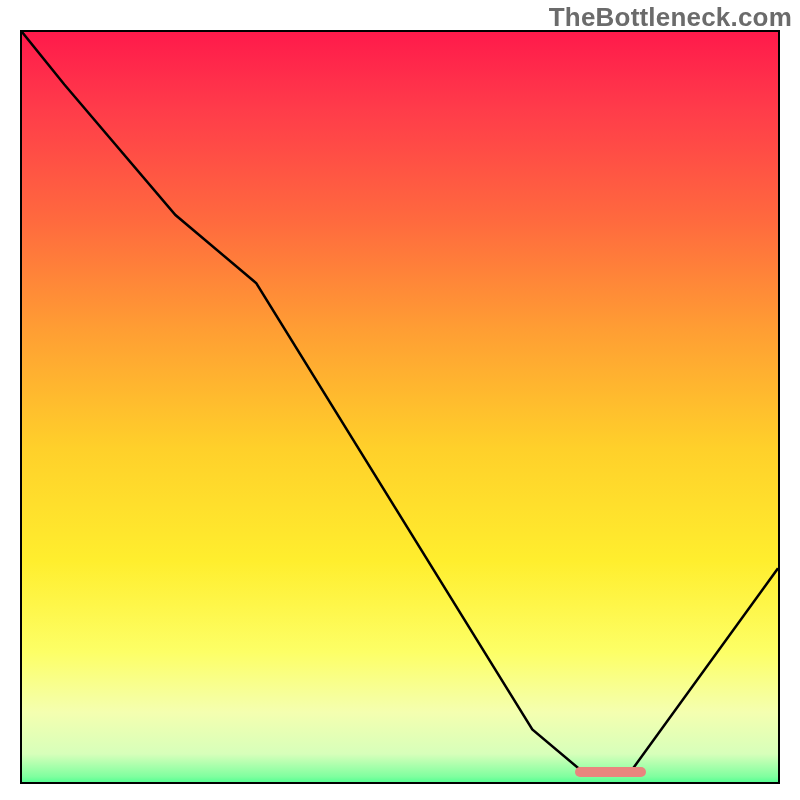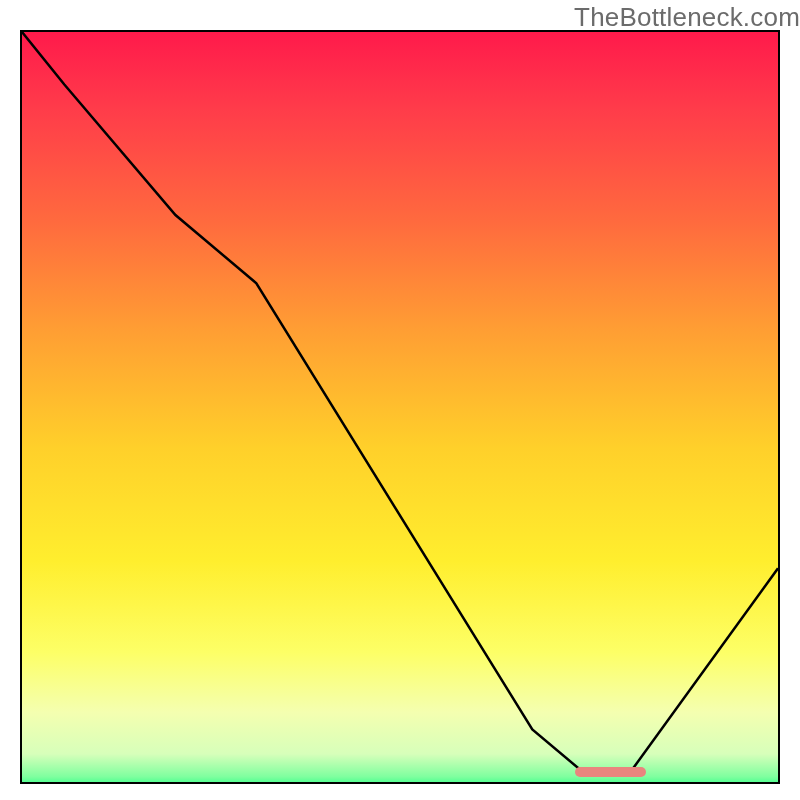--- a/index.html
+++ b/index.html
@@ -11,23 +11,23 @@
     font-family: Arial, Helvetica, sans-serif;
   }
   .frame {
     position: relative;
     width: 800px;
     height: 800px;
   }
   .watermark {
     position: absolute;
     top: 2px;
-    right: 0;
+    right: 8px;
     font-size: 26px;
-    font-weight: 400;
+    font-weight: 700;
     color: #6b6b6b;
     letter-spacing: 0.2px;
   }
   .plot-area {
     position: absolute;
     left: 20px;
     top: 30px;
     width: 760px;
     height: 754px;
     border: 2.5px solid #000000;

